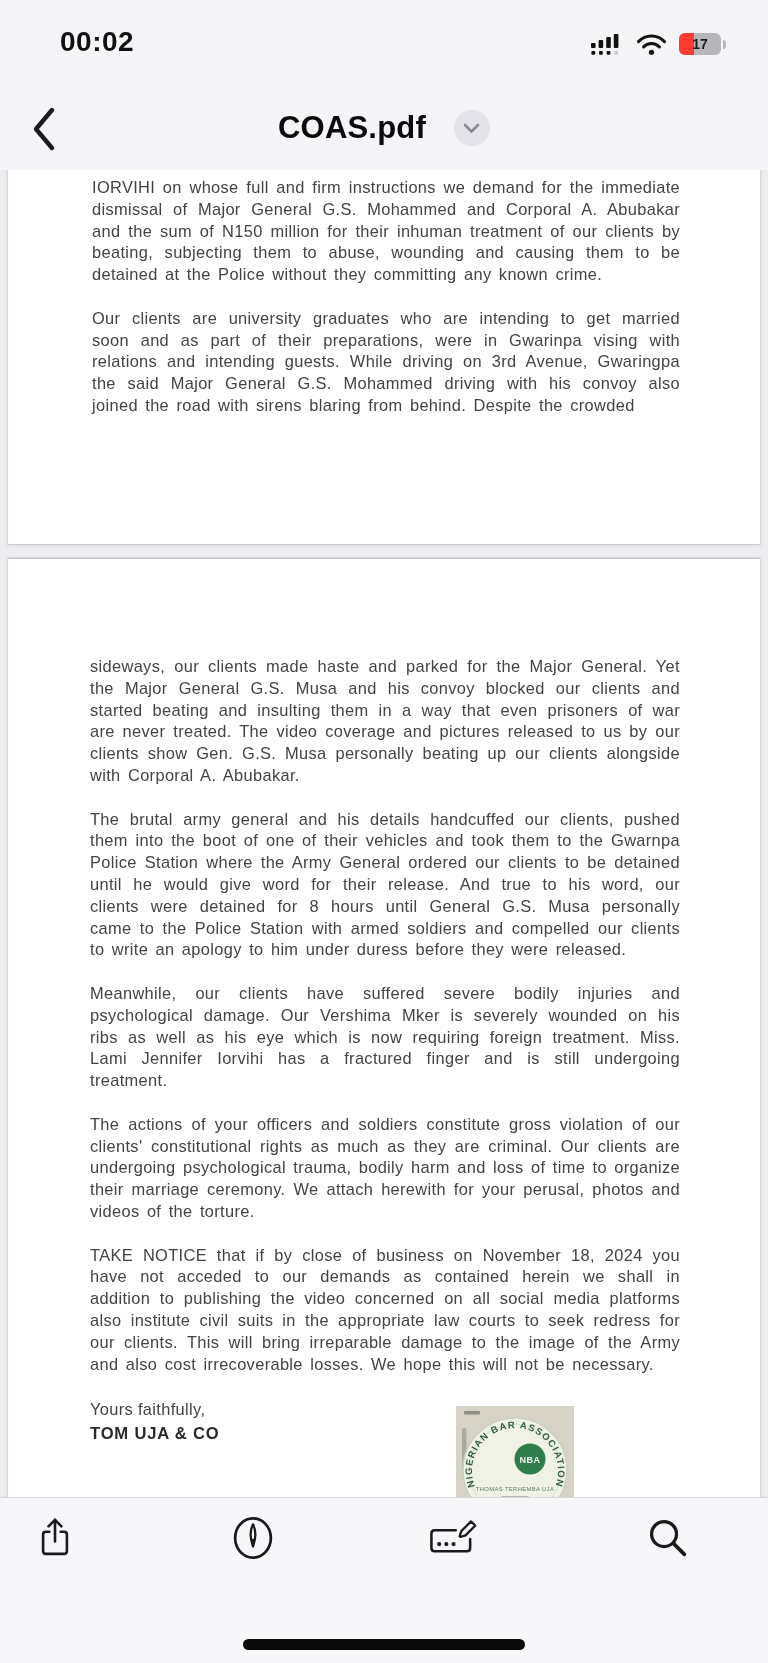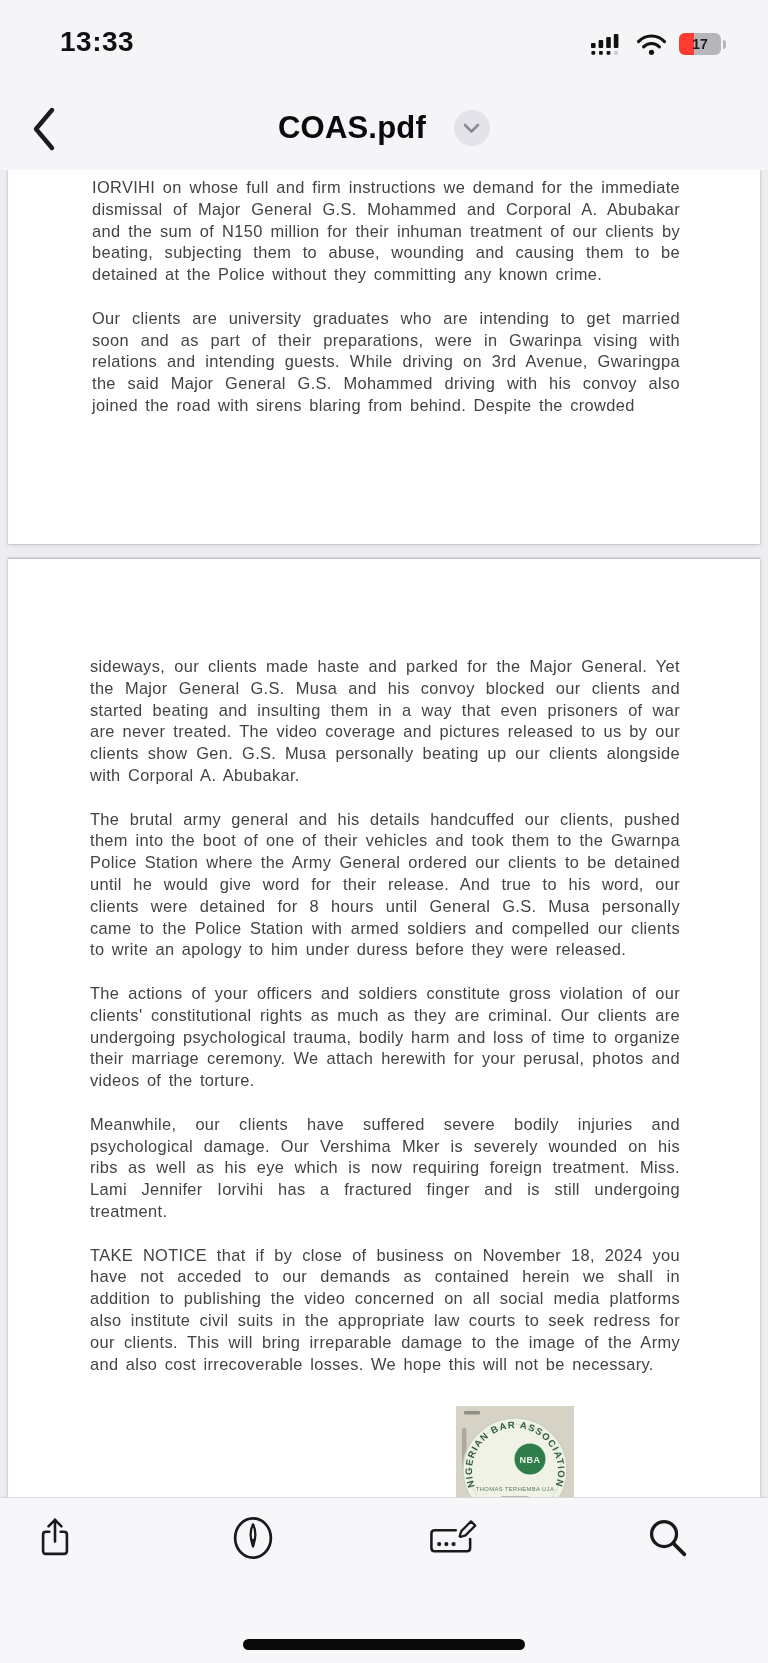--- a/index.html
+++ b/index.html
@@ -82,21 +82,21 @@
   .home-indicator {
     position: absolute; left: 50%; transform: translateX(-50%); bottom: 13px;
     width: 282px; height: 11px; border-radius: 6px; background: #0a0a0a;
   }
   svg { display: block; }
 </style>
 </head>
 <body>
 
 <div class="chrome-top">
-  <div class="time">13:33</div>
+  <div class="time">00:02</div>
 
   <div class="status-icons">
     <span>
       <svg width="33" height="23" viewBox="0 0 33 23">
         <rect x="0" y="10" width="4.6" height="5" rx="1" fill="#111"></rect>
         <rect x="7.6" y="7" width="4.6" height="8" rx="1" fill="#111"></rect>
         <rect x="15.2" y="4" width="4.6" height="11" rx="1" fill="#111"></rect>
         <rect x="22.8" y="1" width="4.6" height="14" rx="1" fill="#111"></rect>
         <rect x="0.4" y="18" width="3.8" height="3.8" rx="1" fill="#111"></rect>
         <rect x="8" y="18" width="3.8" height="3.8" rx="1" fill="#111"></rect>
@@ -142,23 +142,25 @@
   <div class="page-inner-1">
     <p class="doc">IORVIHI on whose full and firm instructions we demand for the immediate dismissal of Major General G.S. Mohammed and Corporal A. Abubakar and the sum of N150 million for their inhuman treatment of our clients by beating, subjecting them to abuse, wounding and causing them to be detained at the Police without they committing any known crime.</p>
     <p class="doc">Our clients are university graduates who are intending to get married soon and as part of their preparations, were in Gwarinpa vising with relations and intending guests. While driving on 3rd Avenue, Gwaringpa the said Major General G.S. Mohammed driving with his convoy also joined the road with sirens blaring from behind. Despite the crowded</p>
   </div>
 </div>
 
 <div class="page page-2">
   <div class="page-inner-2">
     <p class="doc">sideways, our clients made haste and parked for the Major General. Yet the Major General G.S. Musa and his convoy blocked our clients and started beating and insulting them in a way that even prisoners of war are never treated. The video coverage and pictures released to us by our clients show Gen. G.S. Musa personally beating up our clients alongside with Corporal A. Abubakar.</p>
     <p class="doc">The brutal army general and his details handcuffed our clients, pushed them into the boot of one of their vehicles and took them to the Gwarnpa Police Station where the Army General ordered our clients to be detained until he would give word for their release. And true to his word, our clients were detained for 8 hours until General G.S. Musa personally came to the Police Station with armed soldiers and compelled our clients to write an apology to him under duress before they were released.</p>
+    <p class="doc">Meanwhile, our clients have suffered severe bodily injuries and psychological damage. Our Vershima Mker is severely wounded on his ribs as well as his eye which is now requiring foreign treatment. Miss. Lami Jennifer Iorvihi has a fractured finger and is still undergoing treatment.</p>
     <p class="doc">The actions of your officers and soldiers constitute gross violation of our clients' constitutional rights as much as they are criminal. Our clients are undergoing psychological trauma, bodily harm and loss of time to organize their marriage ceremony. We attach herewith for your perusal, photos and videos of the torture.</p>
-    <p class="doc">Meanwhile, our clients have suffered severe bodily injuries and psychological damage. Our Vershima Mker is severely wounded on his ribs as well as his eye which is now requiring foreign treatment. Miss. Lami Jennifer Iorvihi has a fractured finger and is still undergoing treatment.</p>
     <p class="doc">TAKE NOTICE that if by close of business on November 18, 2024 you have not acceded to our demands as contained herein we shall in addition to publishing the video concerned on all social media platforms also institute civil suits in the appropriate law courts to seek redress for our clients. This will bring irreparable damage to the image of the Army and also cost irrecoverable losses. We hope this will not be necessary.</p>
+    <div class="closing">Yours faithfully,</div>
+    <div class="firm">TOM UJA &amp; CO</div>
   </div>
 
   <div class="stamp">
     <svg width="118" height="140" viewBox="0 0 118 140">
       <rect x="0" y="0" width="118" height="140" fill="#d6d3c6"></rect>
       <rect x="8" y="5" width="16" height="3.5" rx="1" fill="#55584e" opacity="0.55"></rect>
       <rect x="6" y="22" width="4.5" height="42" rx="2" fill="#6b6f62" opacity="0.4"></rect>
       <circle cx="59" cy="64" r="52" fill="#f0f2e8" stroke="#c9d2bf" stroke-width="1.5"></circle>
       <circle cx="59" cy="64" r="46" fill="none" stroke="#d7ddcc" stroke-width="1"></circle>
       <defs>

